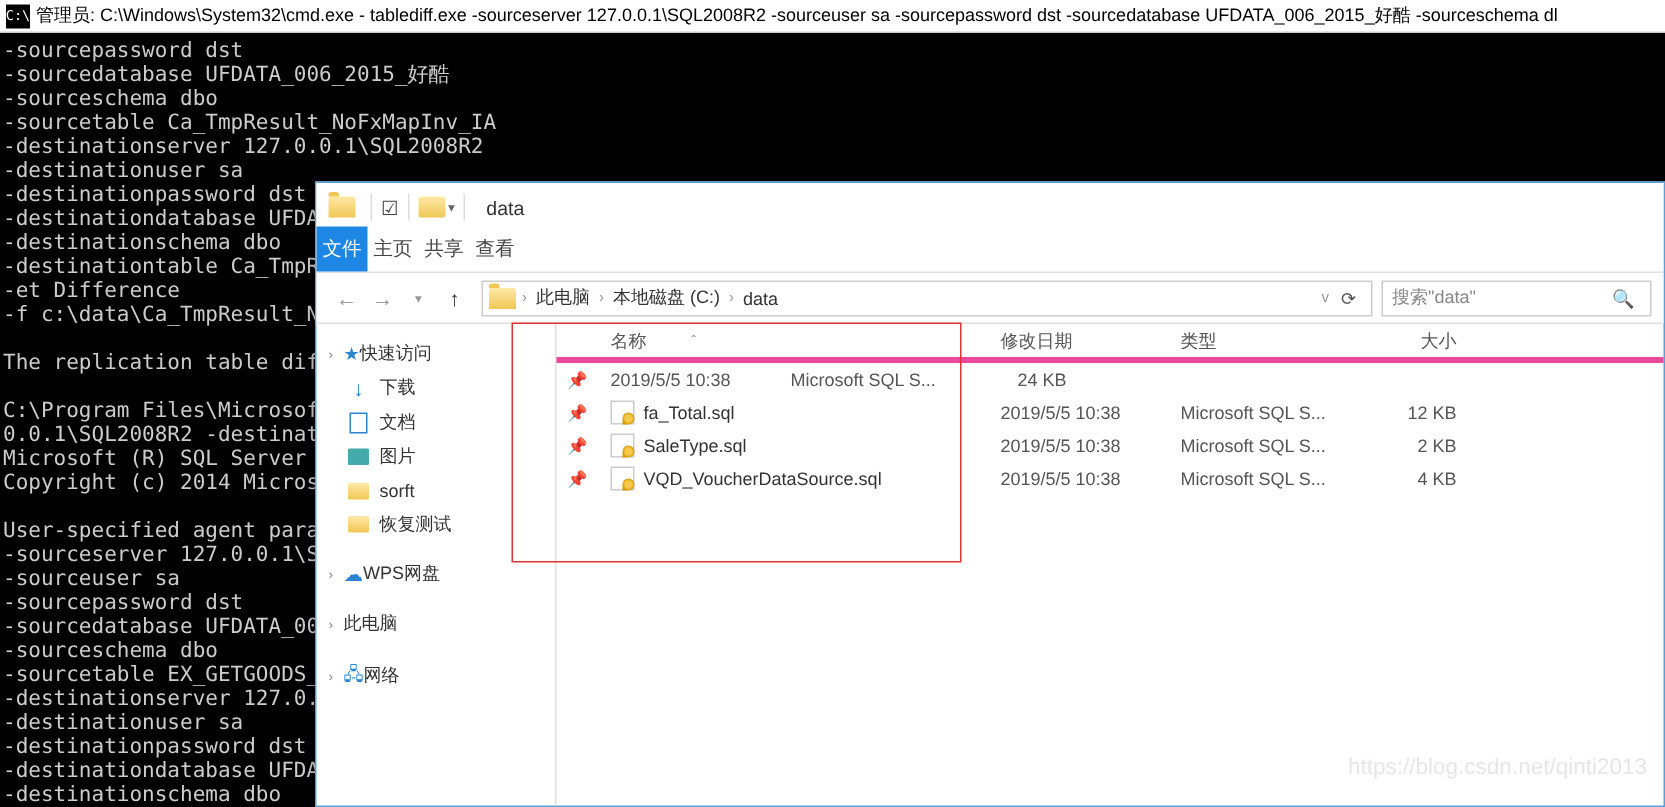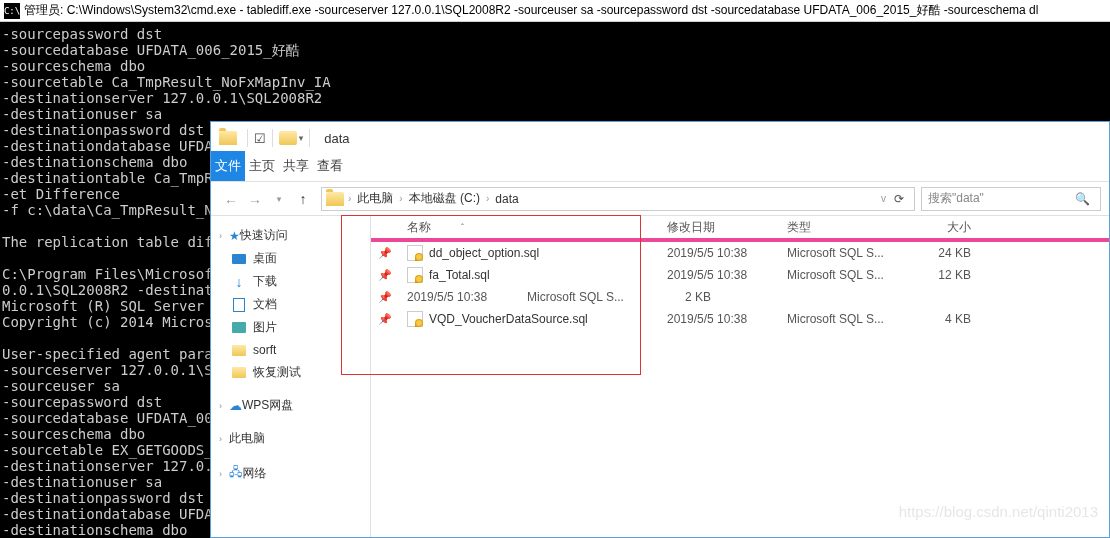--- a/index.html
+++ b/index.html
@@ -165,26 +165,20 @@
   </div>
 
   <div class="explorer-body">
     <div class="sidebar">
       <div class="sb-group">
           <span class="chev">›</span>
           <span class="sbi ico-star">★</span>
           <span>快速访问</span>
         </div>
       <div class="sb-item">
-          <span class="sbi">
-            <span class="ico-desktop"></span>
-          </span>
-          <span>桌面</span>
-        </div>
-      <div class="sb-item">
           <span class="sbi ico-download">↓</span>
           <span>下载</span>
         </div>
       <div class="sb-item">
           <span class="sbi">
             <span class="ico-doc"></span>
           </span>
           <span>文档</span>
         </div>
       <div class="sb-item">
@@ -233,40 +227,40 @@
             <span>名称</span>
             <span class="sort">ˆ</span>
           </div>
         <div class="col-date">修改日期</div>
         <div class="col-type">类型</div>
         <div class="col-size">大小</div>
       </div>
       <div id="file-rows">
           <div class="file-row">
             <div class="pin-cell">📌</div>
-            <div class="name-cell">
-              <span class="ficon sql-icon"></span>
-              <span>dd_object_option.sql</span>
-            </div>
             <div class="date-cell">2019/5/5 10:38</div>
             <div class="type-cell">Microsoft SQL S...</div>
             <div class="size-cell">24 KB</div>
           </div>
           <div class="file-row">
             <div class="pin-cell">📌</div>
             <div class="name-cell">
               <span class="ficon sql-icon"></span>
               <span>fa_Total.sql</span>
             </div>
             <div class="date-cell">2019/5/5 10:38</div>
             <div class="type-cell">Microsoft SQL S...</div>
             <div class="size-cell">12 KB</div>
           </div>
           <div class="file-row">
             <div class="pin-cell">📌</div>
+            <div class="name-cell">
+              <span class="ficon sql-icon"></span>
+              <span>SaleType.sql</span>
+            </div>
             <div class="date-cell">2019/5/5 10:38</div>
             <div class="type-cell">Microsoft SQL S...</div>
             <div class="size-cell">2 KB</div>
           </div>
           <div class="file-row">
             <div class="pin-cell">📌</div>
             <div class="name-cell">
               <span class="ficon sql-icon"></span>
               <span>VQD_VoucherDataSource.sql</span>
             </div>

